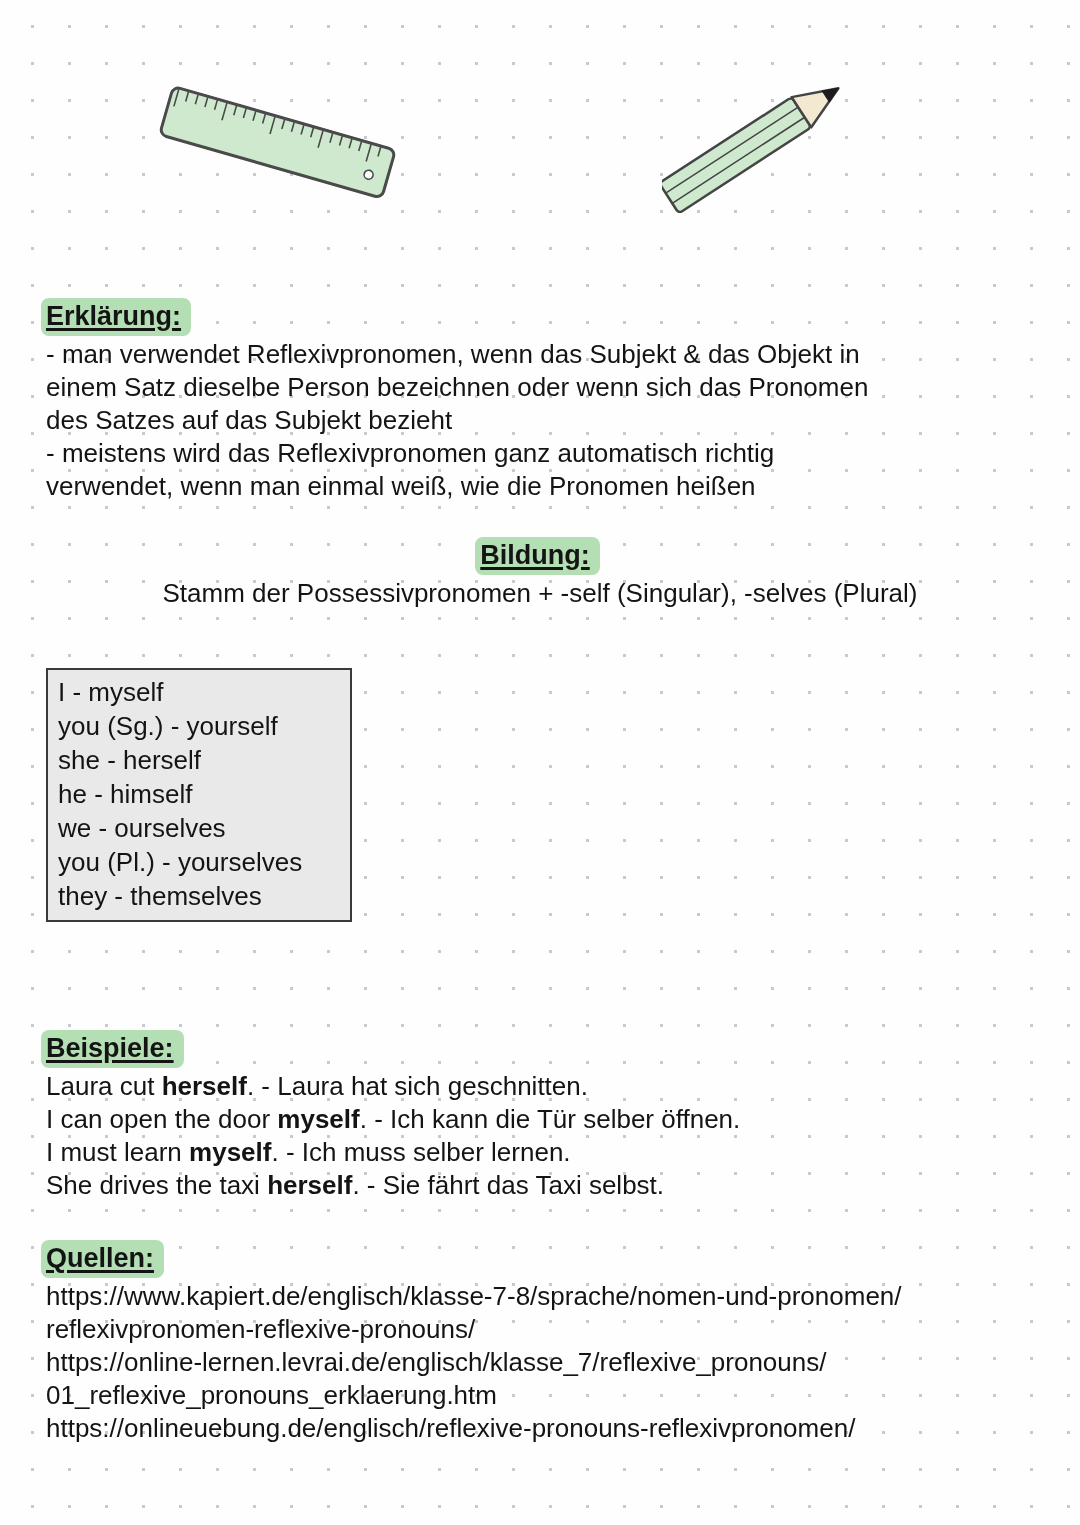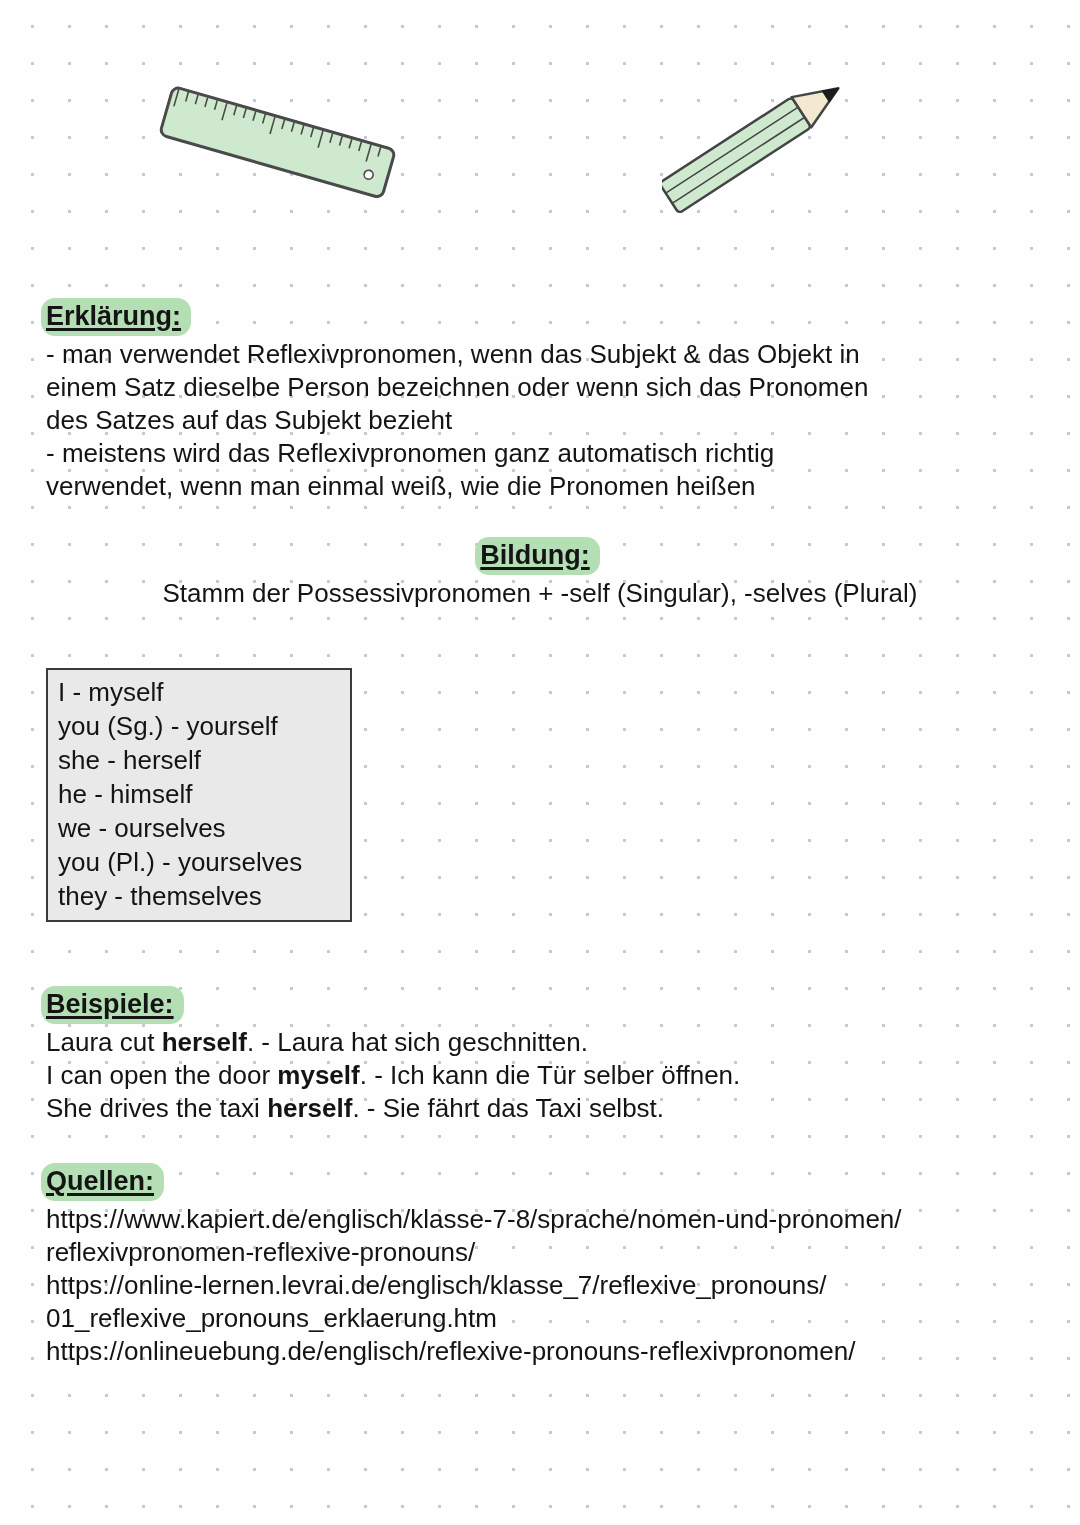--- a/index.html
+++ b/index.html
@@ -52,36 +52,36 @@
     line-height: 33px;
   }
   .heading {
     display: inline-block;
     font-weight: 700;
     font-size: 27px;
     text-decoration: underline;
     text-decoration-thickness: 2.5px;
     text-underline-offset: 3px;
     background: #b4dfb4;
-    border-radius: 14px;
+    border-radius: 8px;
     padding: 2px 10px 3px 5px;
     margin-left: -5px;
     margin-bottom: 2px;
   }
   .para, .link-line { white-space: pre-line; }
   .section-bildung   { margin-top: 34px; text-align: center; }
   .pronoun-box {
     margin-top: 58px;
     width: 306px;
     background: #e9e9e9;
     border: 2.5px solid #3a3a3a;
     padding: 5px 10px 7px 10px;
     line-height: 34px;
   }
-  .section-beispiele { margin-top: 64px; }
+  .section-beispiele { margin-top: 108px; }
   .section-quellen   { margin-top: 38px; }
   .example-line b { font-weight: 700; }
 </style>
 </head>
 <body>
 
 <div class="page">
 
   <svg class="ruler-svg" width="240" height="58" viewBox="0 0 240 58">
     <rect x="2" y="2" width="231" height="50" rx="7" fill="#cfe9cf" stroke="#4a4a4a" stroke-width="3"></rect>
@@ -122,20 +122,21 @@
       <div>he - himself</div>
       <div>we - ourselves</div>
       <div>you (Pl.) - yourselves</div>
       <div>they - themselves</div>
     </div>
 
     <section class="section-beispiele">
       <span class="heading">Beispiele:</span>
       <div class="example-line"><span>Laura cut </span><b>herself</b><span>. - Laura hat sich geschnitten.</span></div>
       <div class="example-line"><span>I can open the door </span><b>myself</b><span>. - Ich kann die Tür selber öffnen.</span></div>
+      <div class="example-line"><span>I must learn </span><b>myself</b><span>. - Ich muss selber lernen.</span></div>
       <div class="example-line"><span>She drives the taxi </span><b>herself</b><span>. - Sie fährt das Taxi selbst.</span></div>
     </section>
 
     <section class="section-quellen">
       <span class="heading">Quellen:</span>
       <div class="link-line">https://www.kapiert.de/englisch/klasse-7-8/sprache/nomen-und-pronomen/
 reflexivpronomen-reflexive-pronouns/</div>
       <div class="link-line">https://online-lernen.levrai.de/englisch/klasse_7/reflexive_pronouns/
 01_reflexive_pronouns_erklaerung.htm</div>
       <div class="link-line">https://onlineuebung.de/englisch/reflexive-pronouns-reflexivpronomen/</div>

